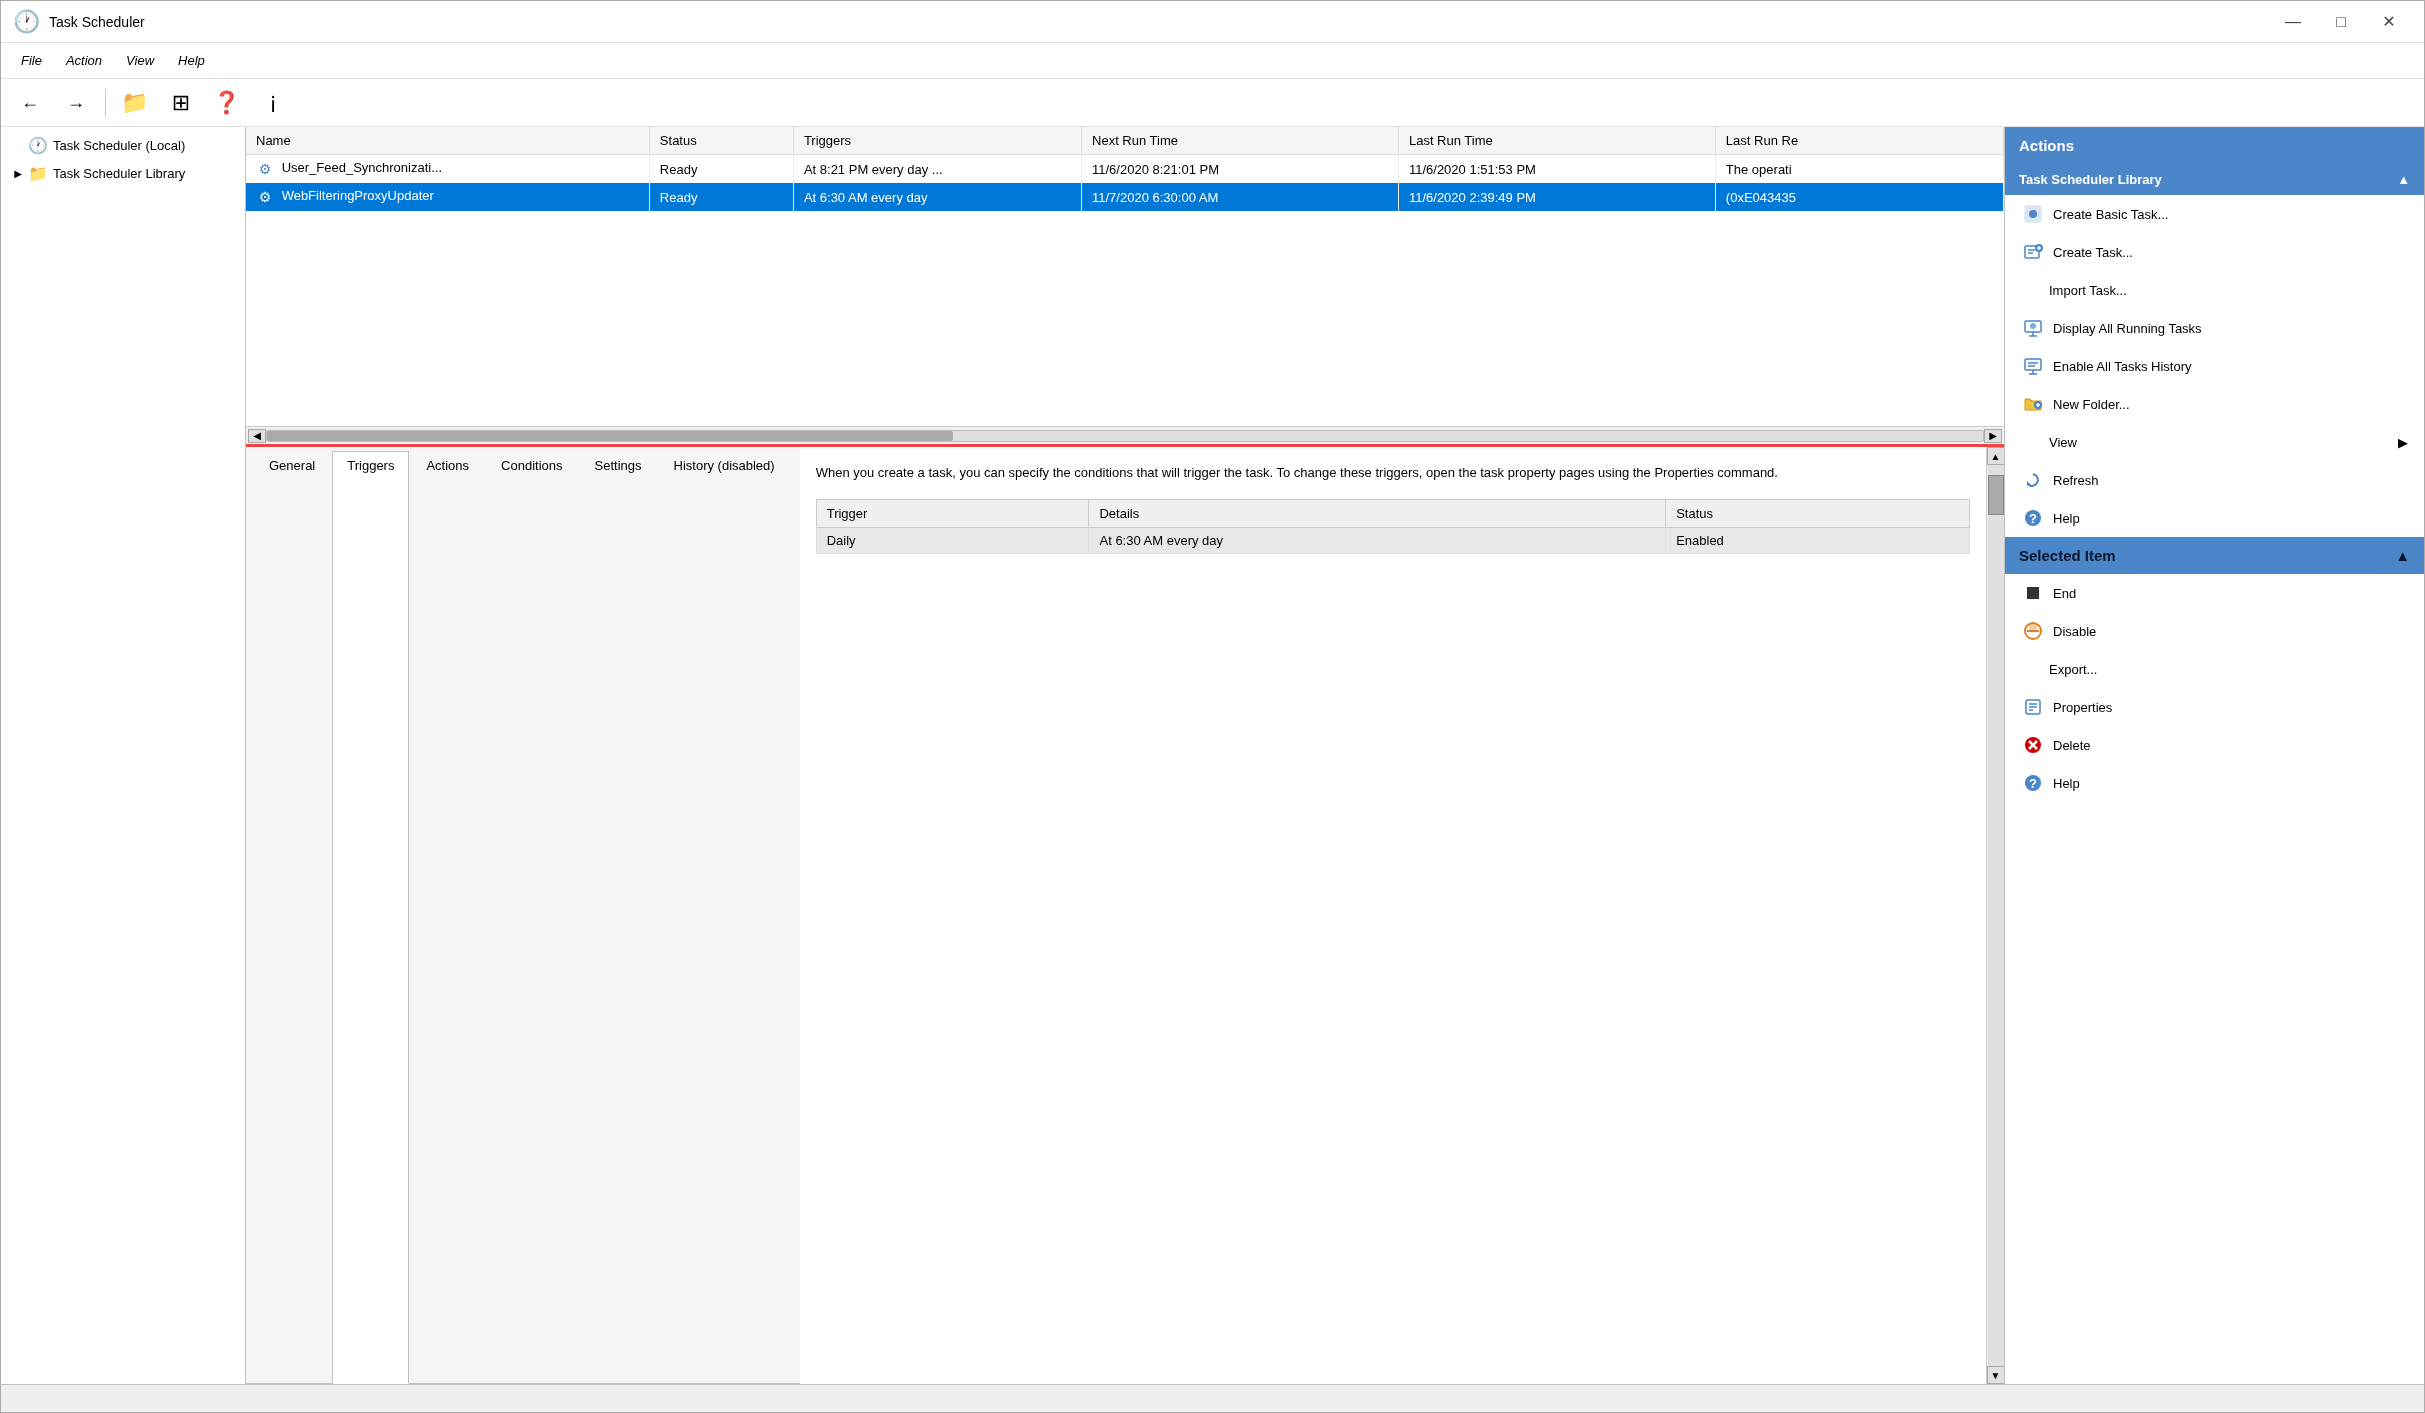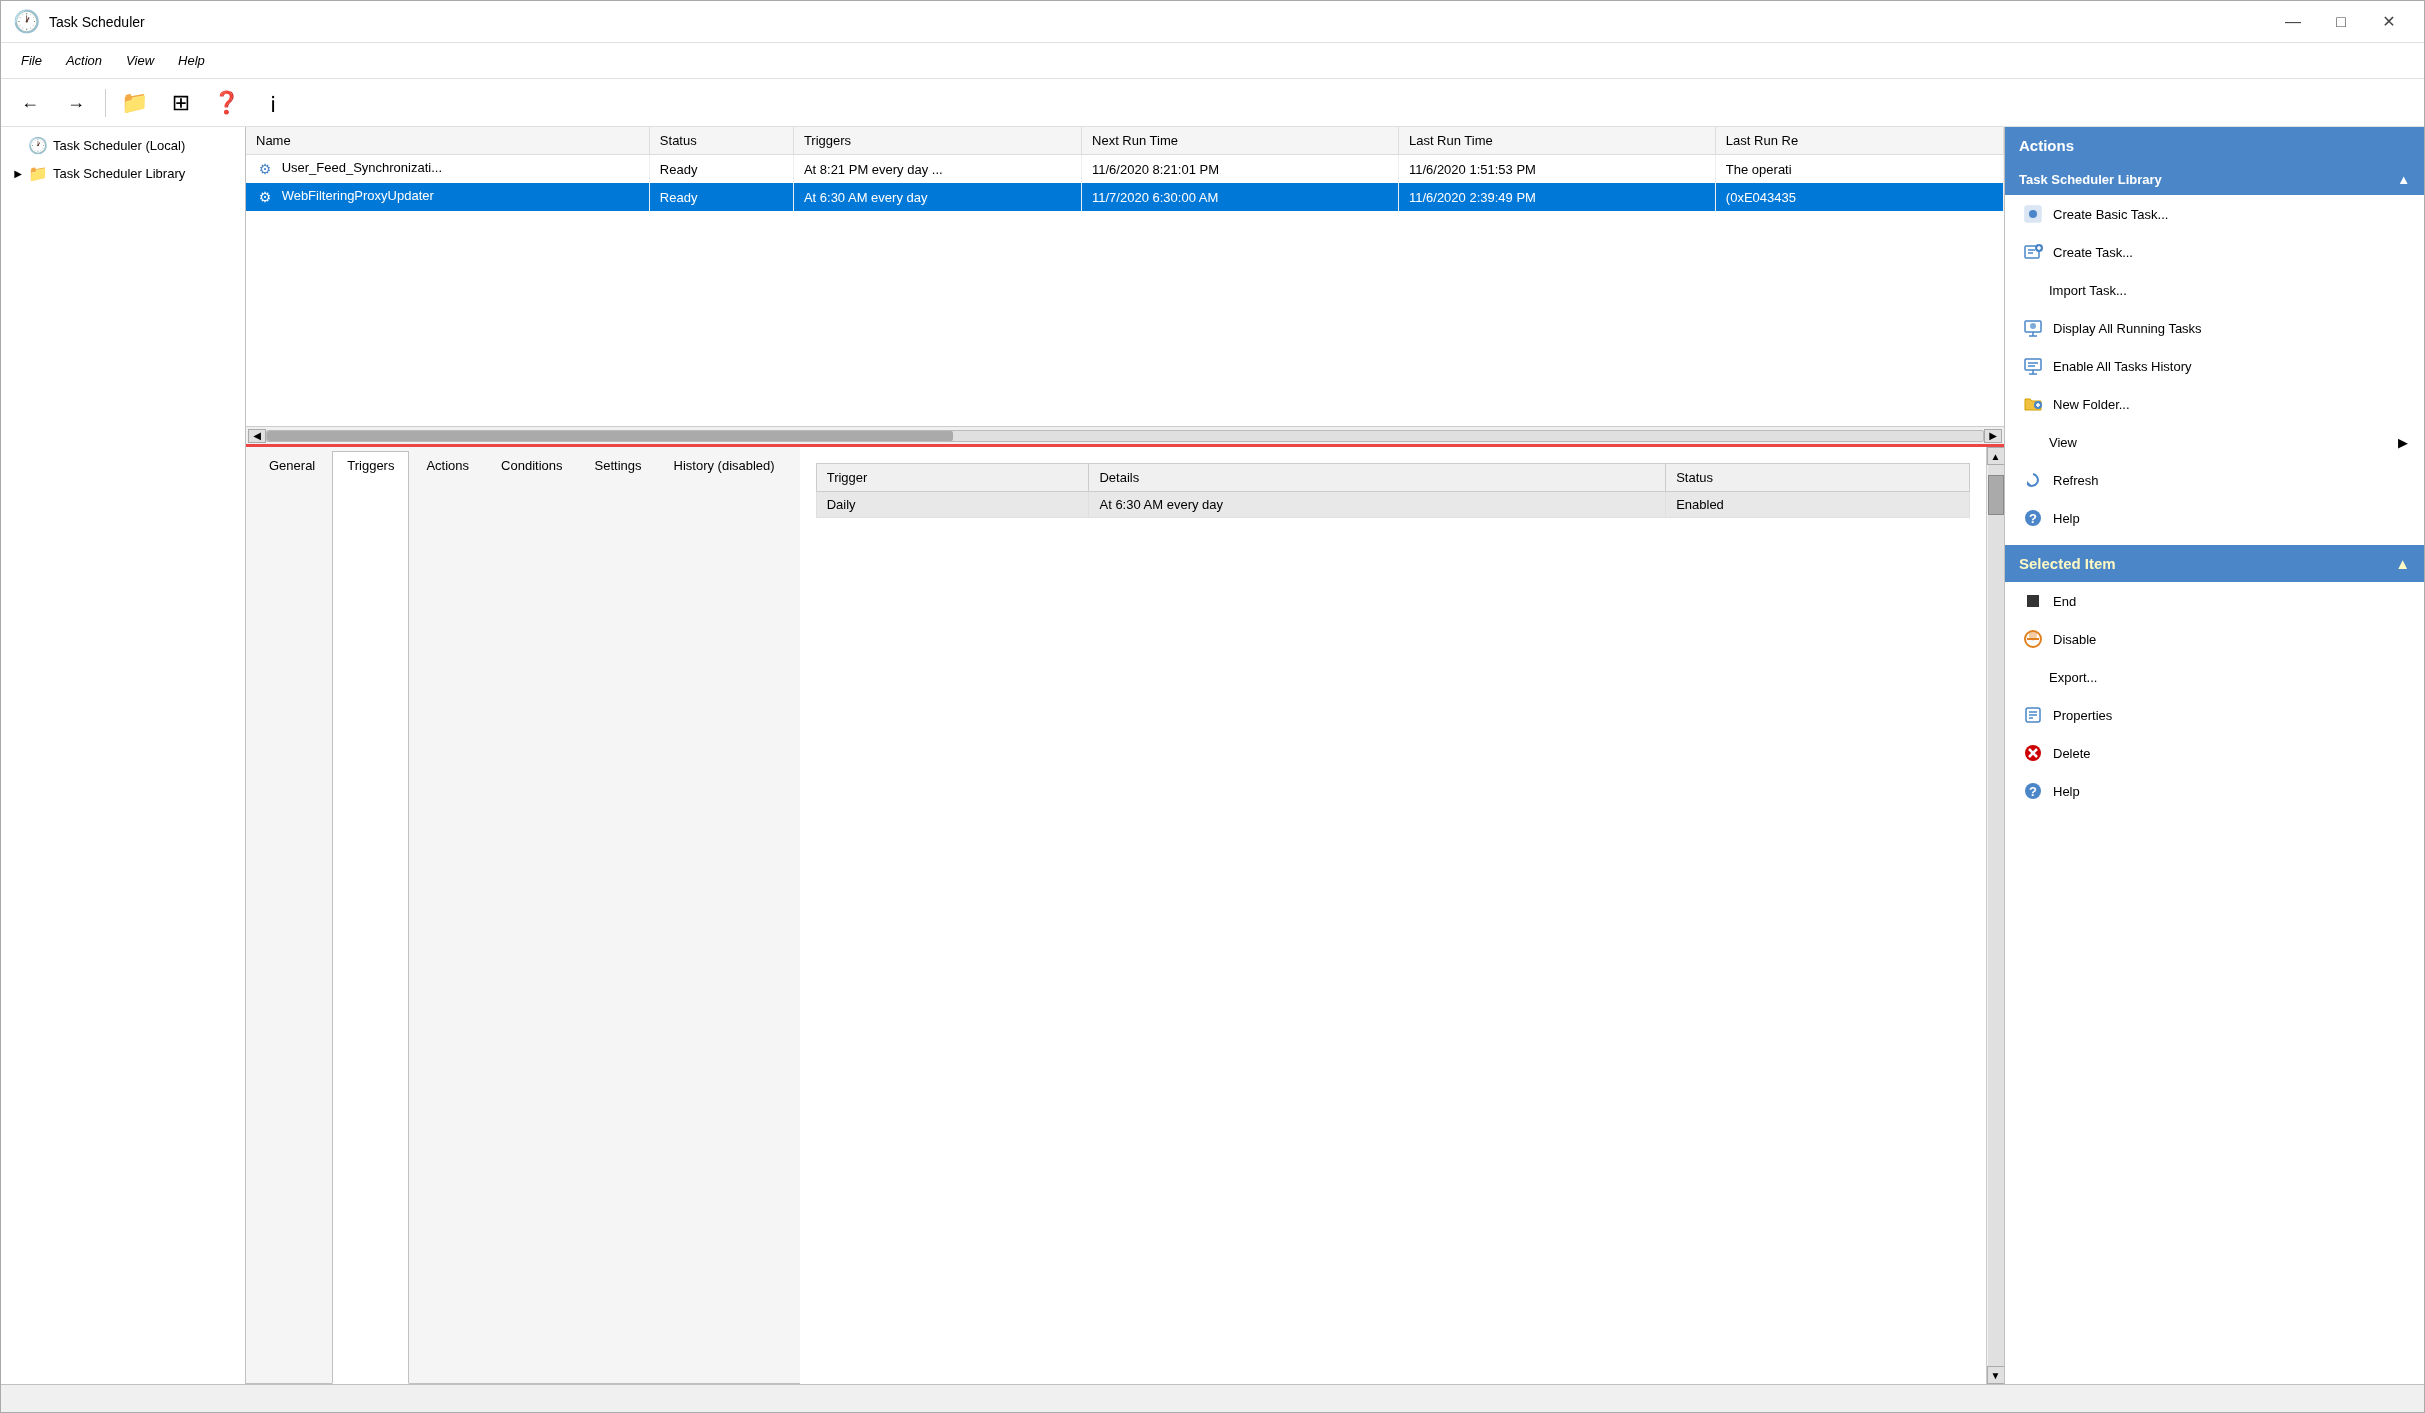--- a/index.html
+++ b/index.html
@@ -372,29 +372,29 @@
       align-items: center;
       justify-content: space-between;
       padding: 7px 16px;
       cursor: pointer;
       font-size: 13px;
       color: #000;
     }
 
     .selected-item-header {
       background: #4a86c8;
-      color: #fef9c3;
+      color: #0f172a;
       padding: 10px 14px;
       font-size: 15px;
       font-weight: bold;
       display: flex;
       align-items: center;
       justify-content: space-between;
       cursor: pointer;
-      margin-top: 8px;
+      margin-top: 0;
     }
 
     
     .icon-create-basic { color: #4a86c8; }
     .icon-create { color: #4a86c8; }
     .icon-display { color: #4a86c8; }
     .icon-enable { color: #4a86c8; }
     .icon-folder { color: #f0c040; }
     .icon-refresh { color: #4a86c8; }
     .icon-help { color: #4a86c8; }
@@ -558,20 +558,21 @@
           <div class="tab">General</div>
           <div class="tab active">Triggers</div>
           <div class="tab">Actions</div>
           <div class="tab">Conditions</div>
           <div class="tab">Settings</div>
           <div class="tab">History (disabled)</div>
         </div>
 
         <div style="flex:1;display:flex;overflow:hidden;">
           <div class="detail-content">
+            <p class="detail-description">When you create a task, you can specify the conditions that will trigger the task.  To change these triggers, open the task property pages using the Properties command.</p>
 
             <table class="triggers-table">
               <thead>
                 <tr>
                   <th>Trigger</th>
                   <th style="width:50%;">Details</th>
                   <th>Status</th>
                 </tr>
               </thead>
               <tbody>

